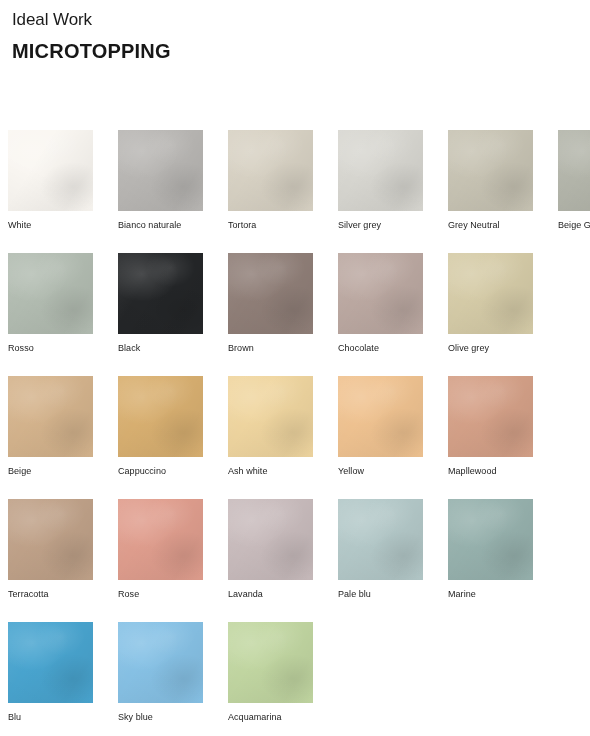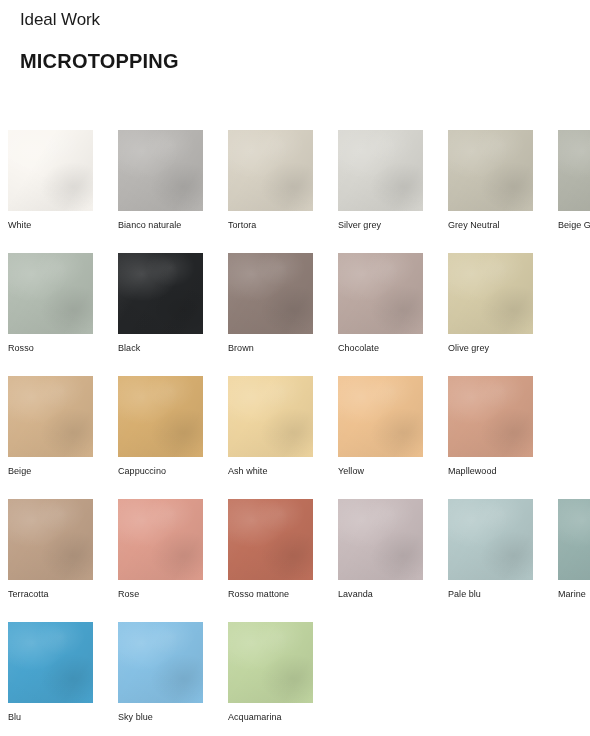--- a/index.html
+++ b/index.html
@@ -20,35 +20,35 @@
   .page {
     width: 590px;
     height: 736px;
     box-sizing: border-box;
     padding: 0;
     position: relative;
   }
 
   
   .header {
-    padding: 9px 0 0 20px;
+    padding: 9px 0 0 12px;
   }
   .brand-line {
     font-size: 17px;
     font-weight: 400;
     letter-spacing: -0.1px;
     line-height: 21px;
     color: #1b1b1b;
   }
   .product-line {
     font-size: 20px;
     font-weight: 700;
     letter-spacing: 0.2px;
     line-height: 24px;
-    margin-top: 19px;
+    margin-top: 9px;
     color: #171717;
   }
 
   
   .grid {
     position: absolute;
     top: 130px;
     left: 8px;
     width: 578px;
   }
@@ -185,24 +185,20 @@
       <div class="row">
         <div class="cell">
           <div class="swatch" style="background-color: rgb(192, 162, 137);"></div>
           <div class="label">Terracotta</div>
         </div>
         <div class="cell">
           <div class="swatch" style="background-color: rgb(224, 158, 142);"></div>
           <div class="label">Rose</div>
         </div>
         <div class="cell">
-          <div class="swatch" style="background-color: rgb(192, 113, 92);"></div>
-          <div class="label">Rosso mattone</div>
-        </div>
-        <div class="cell">
           <div class="swatch" style="background-color: rgb(201, 188, 189);"></div>
           <div class="label">Lavanda</div>
         </div>
         <div class="cell">
           <div class="swatch" style="background-color: rgb(180, 201, 201);"></div>
           <div class="label">Pale blu</div>
         </div>
         <div class="cell">
           <div class="swatch" style="background-color: rgb(151, 178, 174);"></div>
           <div class="label">Marine</div>

